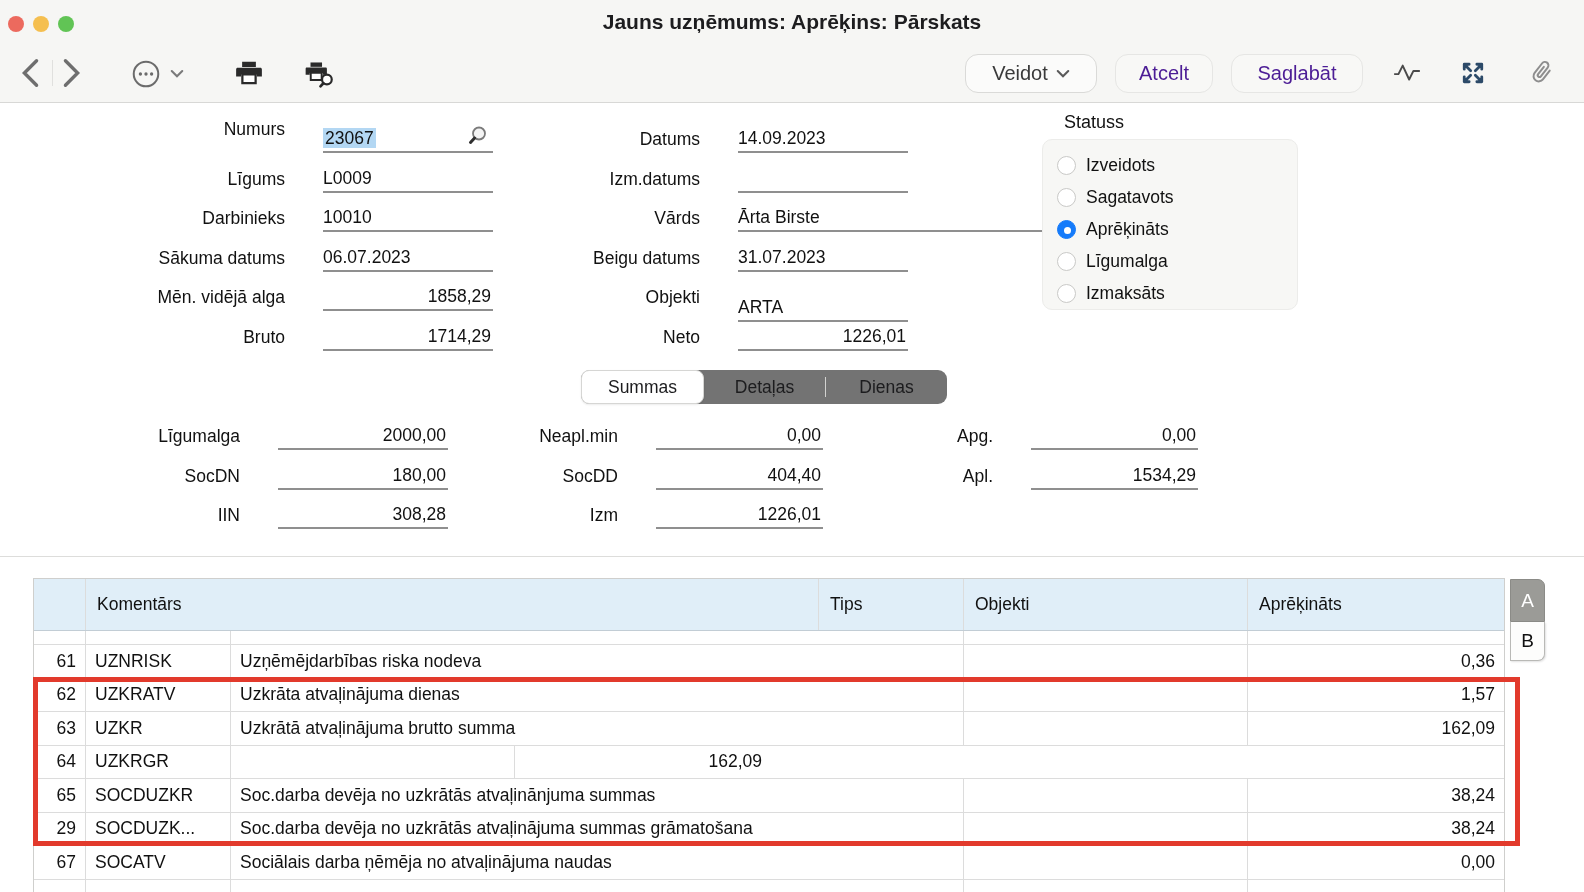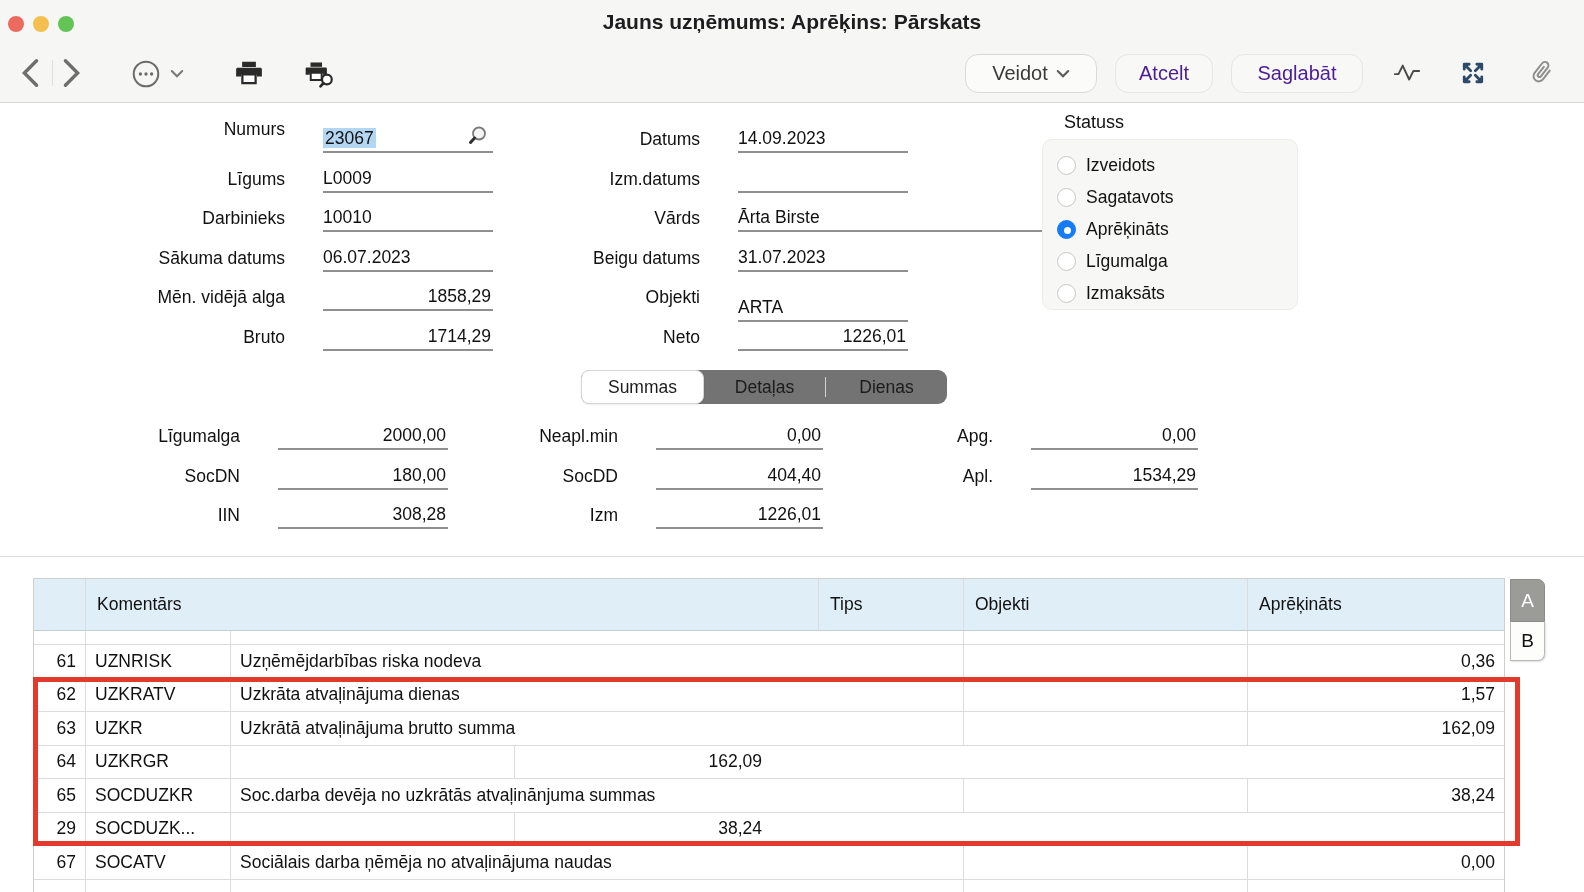--- a/index.html
+++ b/index.html
@@ -286,20 +286,21 @@
     <div class="grow brow">
       <div class="cell c0 rnum">65</div>
       <div class="cell c1 pad">SOCDUZKR</div>
       <div class="cell c2 pad">Soc.darba devēja no uzkrātās atvaļinānjuma summas</div>
       <div class="cell c3 pad"></div>
       <div class="cell c4 val">38,24</div>
     </div>
     <div class="grow brow">
       <div class="cell c0 rnum">29</div>
       <div class="cell c1 pad">SOCDUZK...</div>
+      <div class="cell c2 pad">Soc.darba devēja no uzkrātās atvaļinājuma summas grāmatošana</div>
       <div class="cell c3 pad"></div>
       <div class="cell c4 val">38,24</div>
     </div>
     <div class="grow brow">
       <div class="cell c0 rnum">67</div>
       <div class="cell c1 pad">SOCATV</div>
       <div class="cell c2 pad">Sociālais darba ņēmēja no atvaļinājuma naudas</div>
       <div class="cell c3 pad"></div>
       <div class="cell c4 val">0,00</div>
     </div>

